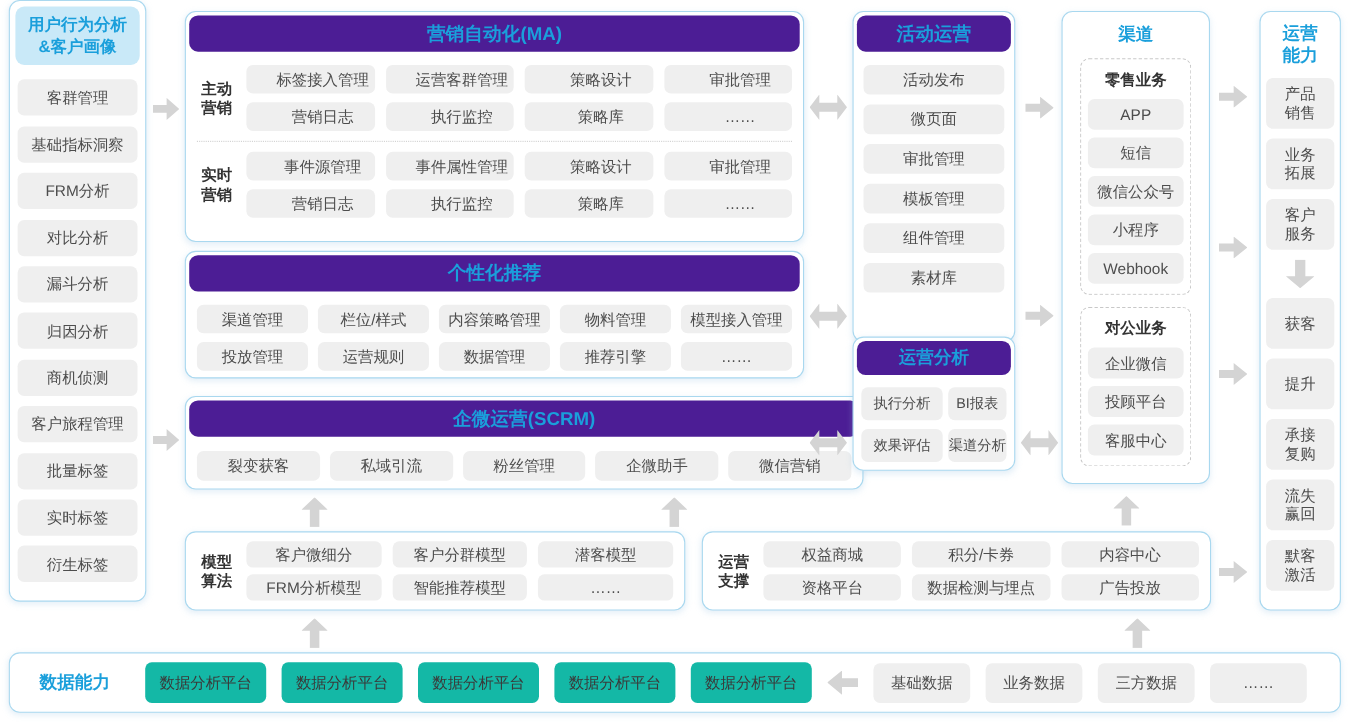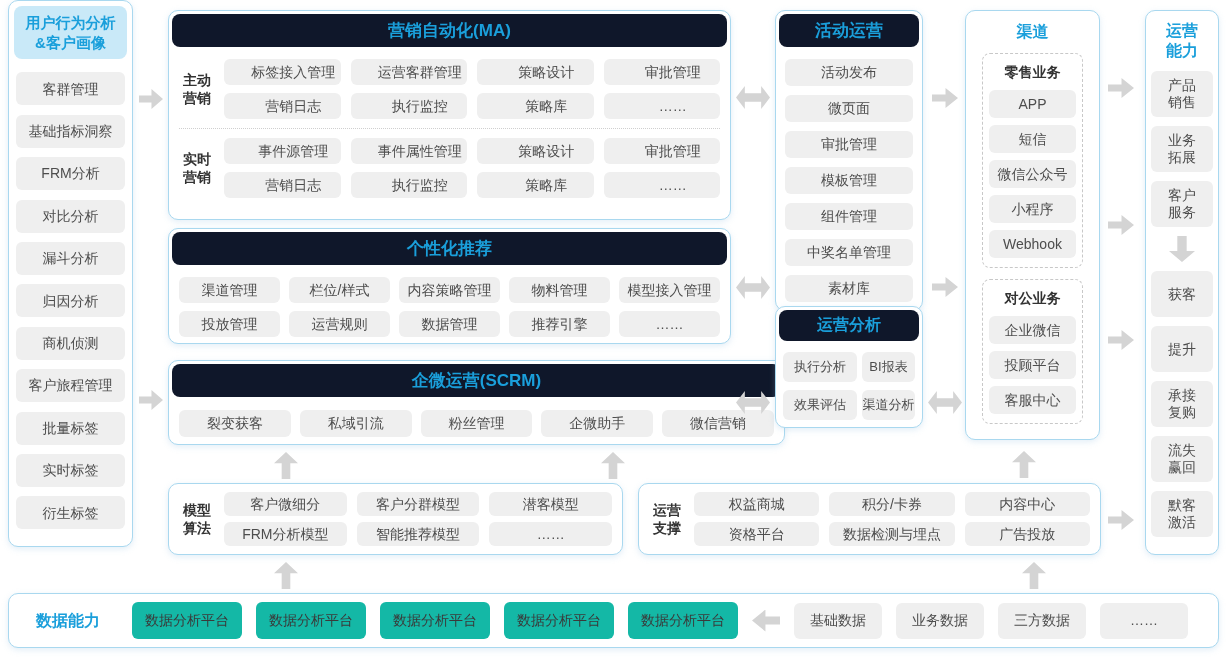--- a/index.html
+++ b/index.html
@@ -2,21 +2,21 @@
 <html><head>
 <meta charset="utf-8">
 <style>
   * { margin:0; padding:0; box-sizing:border-box; }
   html,body { background:#fff; }
   body { font-family:"Liberation Sans","DejaVu Sans",sans-serif; }
   #canvas { position:relative; width:1227px; height:658px; background:#fff; overflow:hidden; }
 
   .panel { position:absolute; background:#fff; border:1px solid #a9d8ef; border-radius:10px;
            box-shadow:0 2px 6px rgba(150,195,225,.28); }
-  .hdr { margin:3px; height:33px; background:#0f172a; color:#1a9fdb; font-weight:bold;
+  .hdr { margin:3px; height:33px; background:#4c1d95; color:#1a9fdb; font-weight:bold;
          font-size:17px; border-radius:8px; display:flex; align-items:center; justify-content:center; }
   .chip { background:#efefef; border-radius:6px; color:#4d4d4d; font-size:14px;
           display:flex; align-items:center; justify-content:center; text-align:center;
           white-space:pre-line; line-height:1.2; }
   .bluechip { background:#14b8a6; color:#3a3a3a; }
   .grouplabel { font-weight:bold; color:#333; font-size:14px; white-space:pre-line;
                 text-align:center; line-height:1.3; }
   .bluetitle { color:#1a9fdb; font-weight:bold; text-align:center; white-space:pre-line; line-height:1.25; }
 
   
@@ -209,21 +209,20 @@
   </div>
 
   <div class="panel" id="activity">
     <div class="hdr">活动运营</div>
     <div class="act-list">
       <div class="chip">活动发布</div>
       <div class="chip">微页面</div>
       <div class="chip">审批管理</div>
       <div class="chip">模板管理</div>
       <div class="chip">组件管理</div>
-      <div class="chip">中奖名单管理</div>
       <div class="chip">素材库</div>
     </div>
   </div>
 
   <div class="panel" id="analysis">
     <div class="hdr">运营分析</div>
     <div class="ana-grid">
       <div class="chip">执行分析</div>
       <div class="chip">BI报表</div>
       <div class="chip">效果评估</div>

